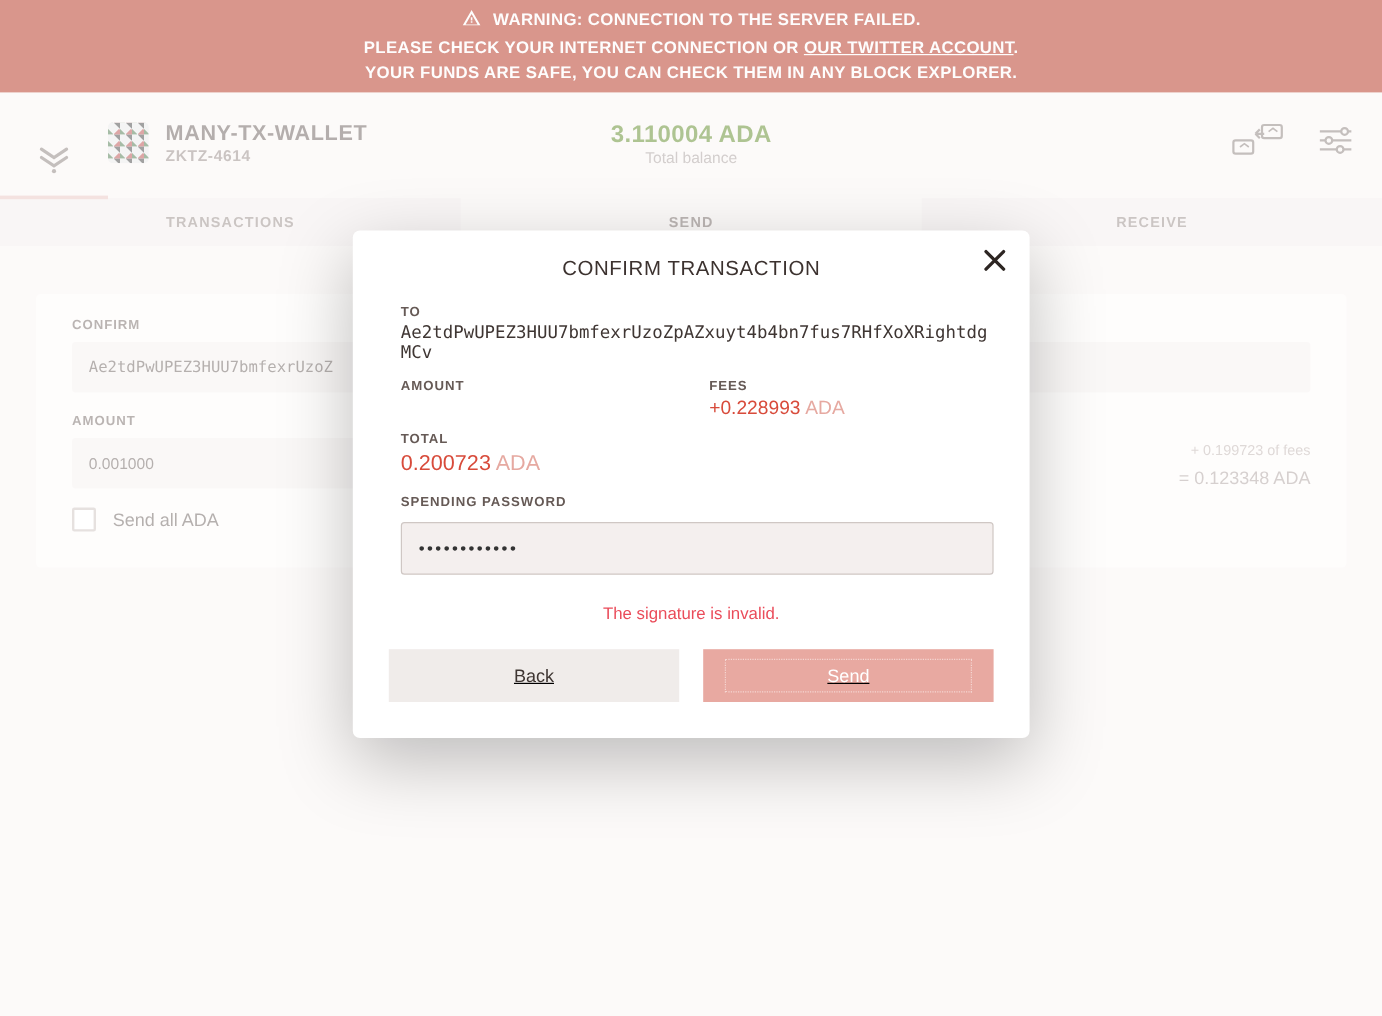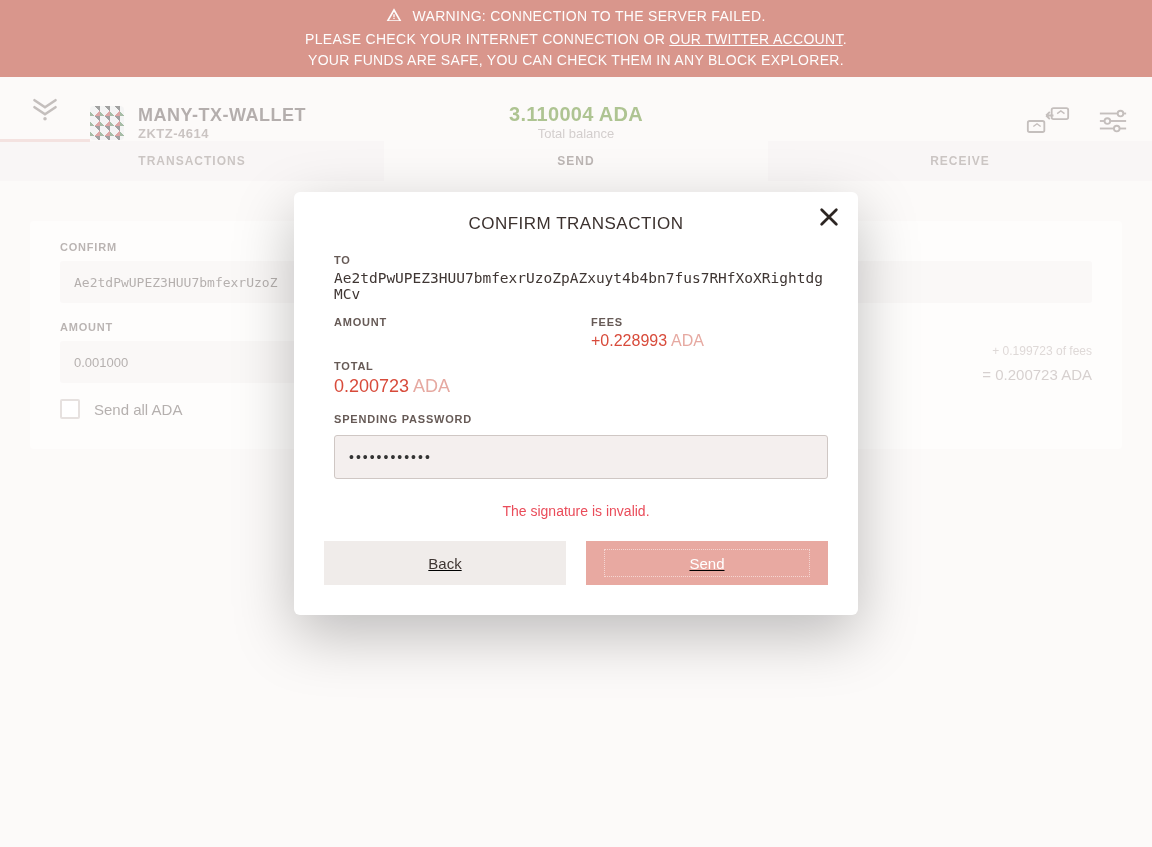--- a/index.html
+++ b/index.html
@@ -1,27 +1,27 @@
 <!DOCTYPE html>
 <html><head>
   <meta charset="utf-8">
   <style>
     * { margin: 0; padding: 0; box-sizing: border-box; }
     html, body { width: 1152px; height: 847px; font-family: -apple-system, BlinkMacSystemFont, "Segoe UI", Helvetica, Arial, sans-serif; background: #f9f3f2; overflow: hidden; }
 
     .dim-overlay { position: absolute; inset: 0; background: rgba(255,255,255,0.55); pointer-events: none; z-index: 5; }
 
     
-    .warning-banner { background: #ab1700; color: #fcfafa; text-align: center; padding: 6px 0; font-size: 14px; font-weight: 400; letter-spacing: 0.3px; line-height: 21px; }
+    .warning-banner { background: #ab1700; color: #fcfafa; text-align: center; padding: 6px 0; font-size: 14px; font-weight: 700; letter-spacing: 0.3px; line-height: 21px; }
     .warning-banner .row { display: block; }
     .warning-banner .icon { display: inline-block; vertical-align: -2px; margin-right: 6px; }
     .warning-banner a { color: #fcfafa; text-decoration: underline; }
 
     
-    .topbar { display: flex; align-items: flex-end; height: 64px; background: #f9f3f2; border-bottom: 0 solid transparent; position: relative; }
+    .topbar { display: flex; align-items: flex-start; height: 64px; background: #f9f3f2; border-bottom: 0 solid transparent; position: relative; margin-top: 24px; }
     .topbar .app-icon { width: 90px; display: flex; align-items: center; justify-content: center; position: relative; height: 64px; }
     .topbar .app-icon svg { width: 28px; height: 28px; }
     .topbar .app-icon::after { content: ""; position: absolute; left: 0; right: 0; bottom: -1px; height: 3px; background: #e6bfbb; }
 
     .wallet-block { display: flex; align-items: center; gap: 14px; }
     .wallet-identicon { width: 34px; height: 34px; border-radius: 4px; background:
       linear-gradient(45deg, #3a6b3a 25%, transparent 25%) 0 0/10px 10px,
       linear-gradient(-45deg, #b33a3a 25%, transparent 25%) 0 0/10px 10px,
       linear-gradient(45deg, transparent 75%, #2f2f2f 75%) 0 0/10px 10px,
       #e6e6e6; }
@@ -155,21 +155,21 @@
       <div class="field-label">CONFIRM</div>
       <input class="field-input" value="Ae2tdPwUPEZ3HUU7bmfexrUzoZ" style="">
 
       <div class="amount-row">
         <div class="amount-col">
           <div class="field-label">AMOUNT</div>
           <input class="field-input" style="font-family: inherit;" value="0.001000">
         </div>
         <div class="fee-col">
           <div class="feeline">+ 0.199723 of fees</div>
-          <div class="totline">= 0.200723 ADA</div>
+          <div class="totline">= 0.123348 ADA</div>
         </div>
       </div>
 
       <div class="send-all">
         <div class="box"></div>
         <div class="lbl">Send all ADA</div>
       </div>
     </div>
   </div>
 

